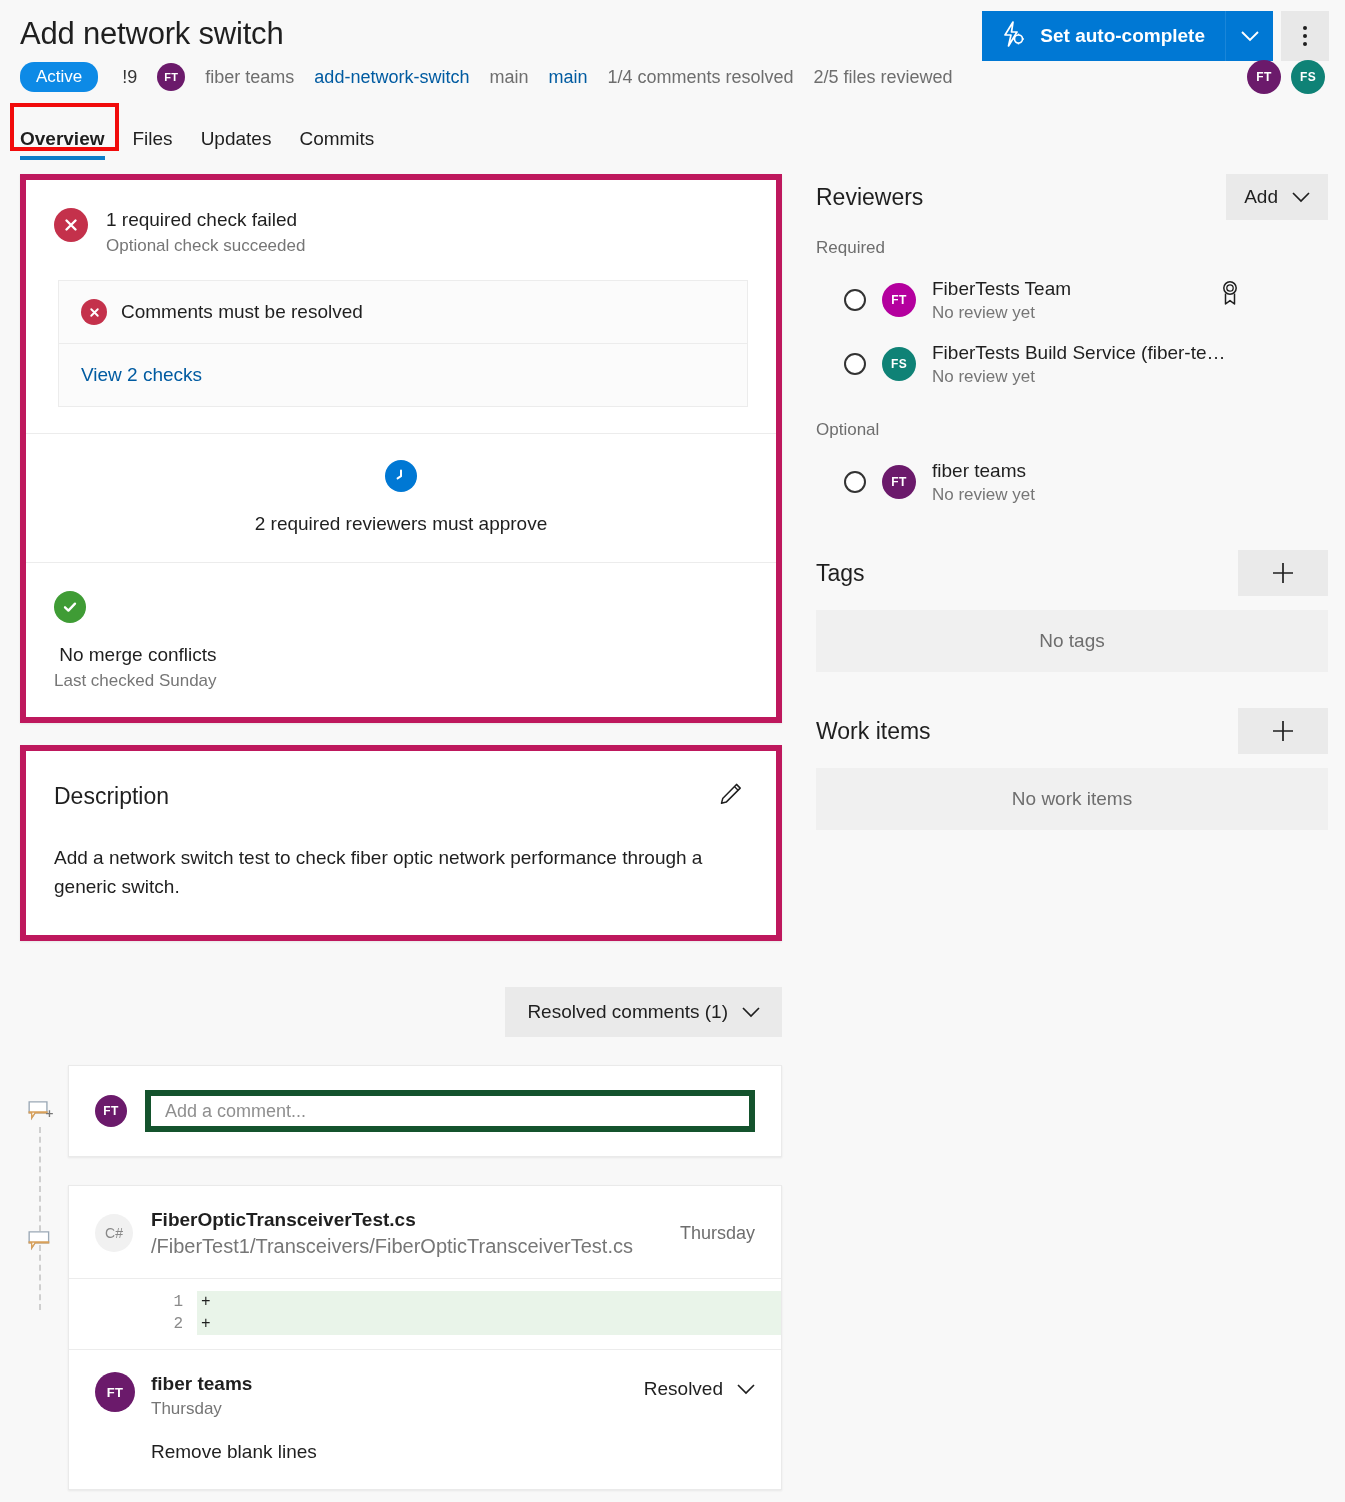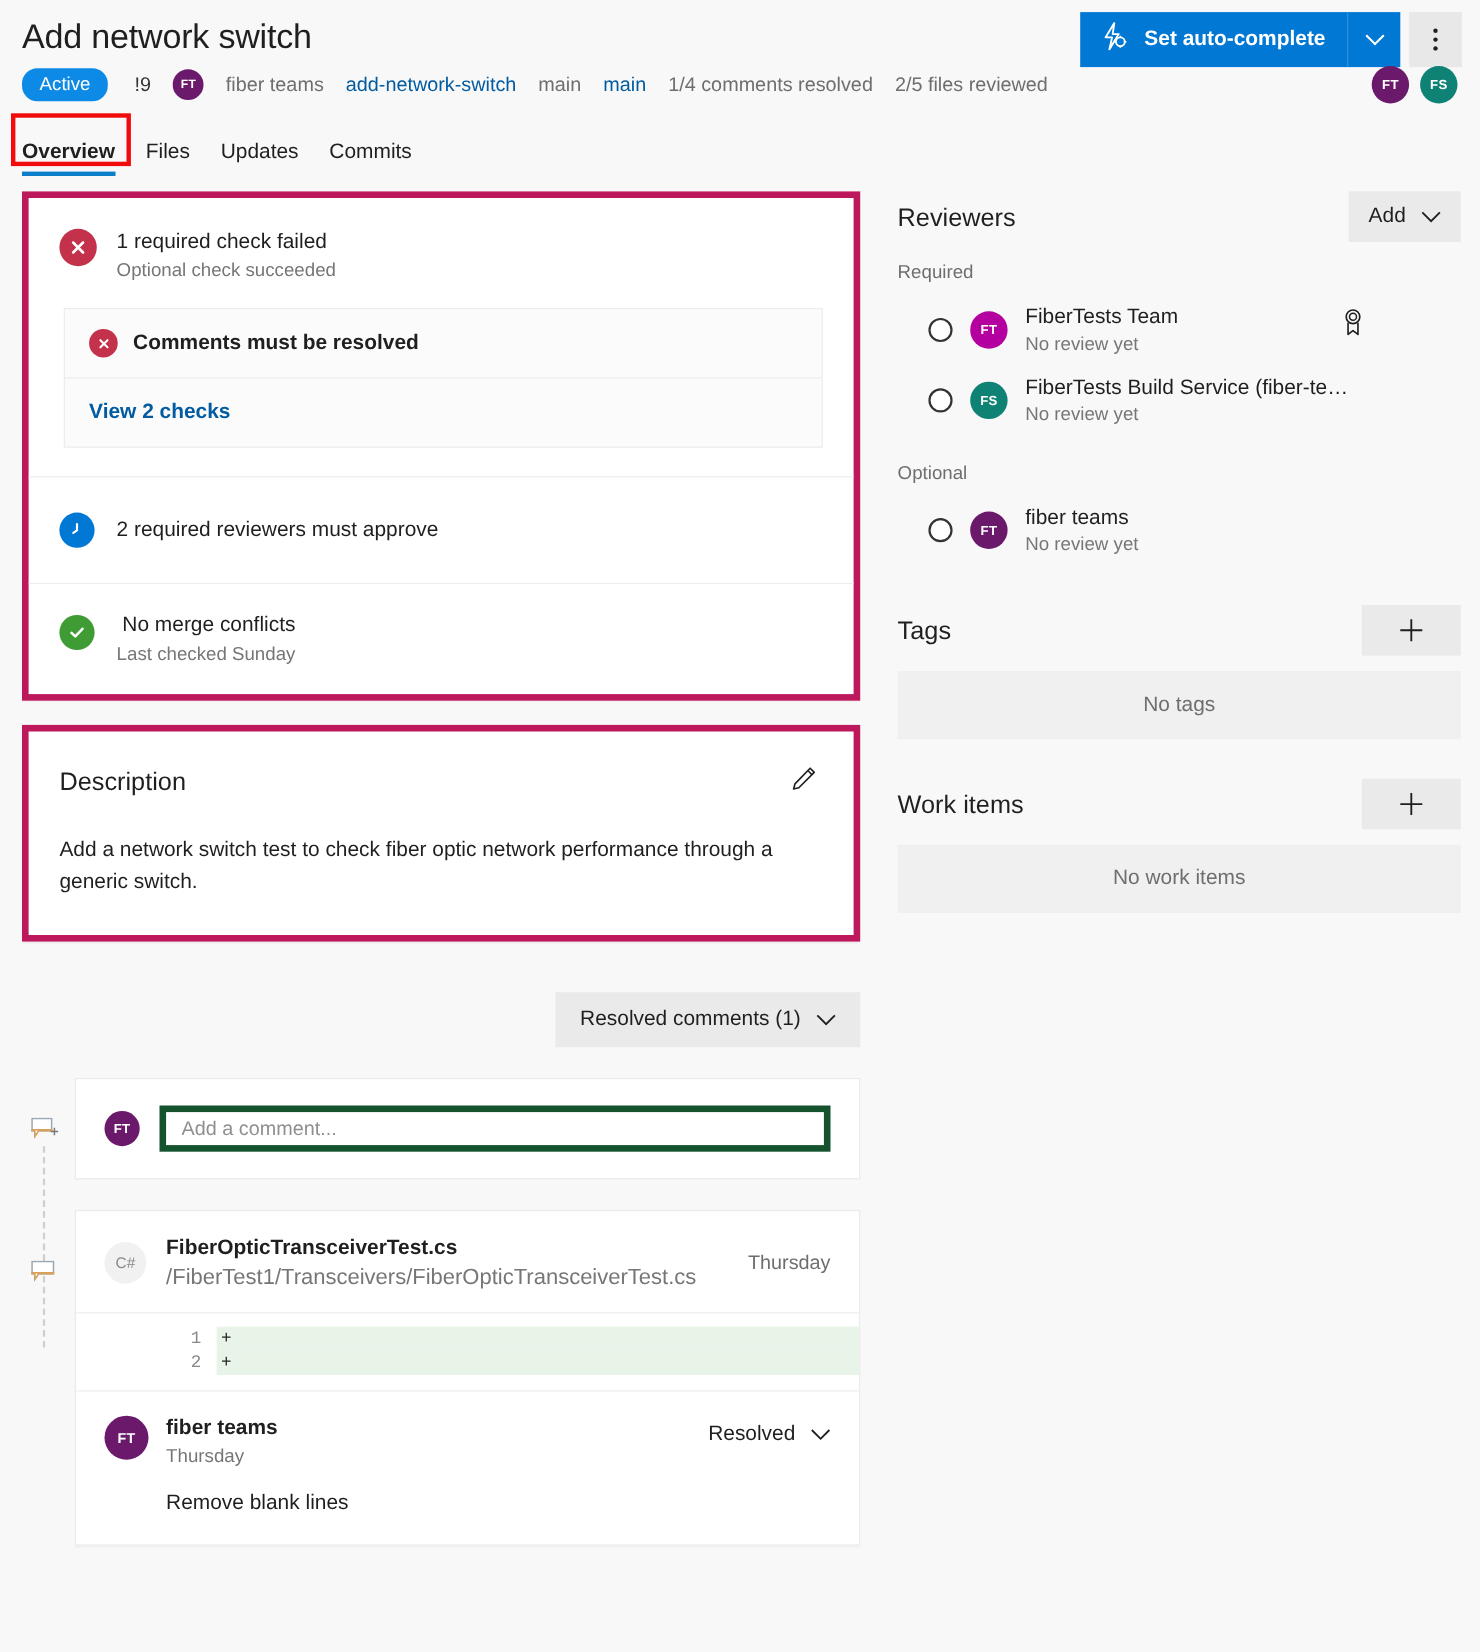--- a/index.html
+++ b/index.html
@@ -117,33 +117,32 @@
   .ico-red { width: 34px; height: 34px; background: #c4314b; }
   .ico-blue { width: 32px; height: 32px; background: #0078d4; }
   .ico-green { width: 32px; height: 32px; background: #3f9c35; }
   .ico-red-sm { width: 26px; height: 26px; background: #c4314b; }
   .st-title { font-size: 19px; color: #1f1f1f; line-height: 24px; }
   .st-sub { font-size: 17px; color: #767676; margin-top: 4px; }
 
   .inner-box {
     margin: 24px 28px 26px 32px; border: 1px solid #ececec;
     background: #fbfbfb;
-    font-weight: bold;
   }
   .inner-row {
     display: flex; align-items: center; gap: 14px;
     padding: 18px 22px; font-size: 19px;
   }
   .inner-div { height: 1px; background: #ececec; }
   .inner-link { padding: 20px 22px; font-size: 19px; }
 
   .sep { height: 1px; background: #ececec; }
   .status-row {
     display: flex; align-items: center; gap: 20px;
-    padding: 26px 28px; min-height: 96px;
+    padding: 26px 28px; min-height: 96px; flex-direction: column;
   }
   .status-row.align-top { align-items: flex-start; text-align: right; }
 
   
   .desc-card { margin-top: 22px; padding: 26px 28px 34px 28px; }
   .desc-head { display: flex; align-items: center; justify-content: space-between; }
   .desc-title { font-size: 23px; color: #1f1f1f; }
   .pencil { cursor: pointer; padding: 4px; }
   .desc-body {
     margin-top: 28px; font-size: 19px; line-height: 29px; color: #1f1f1f;

